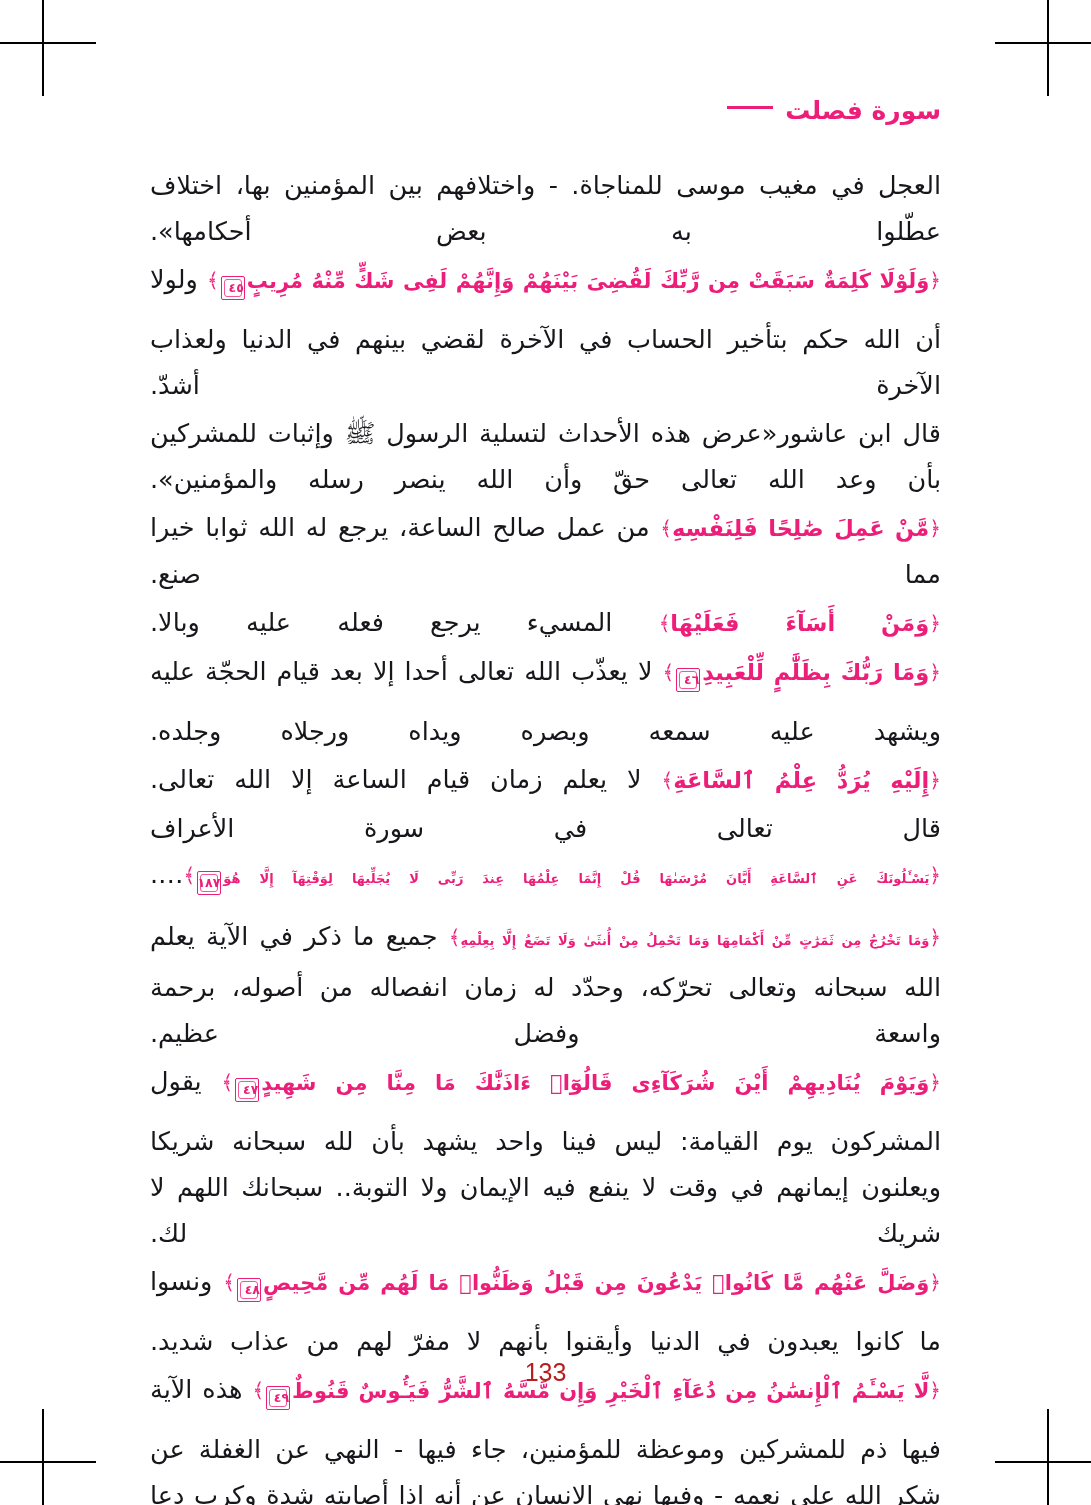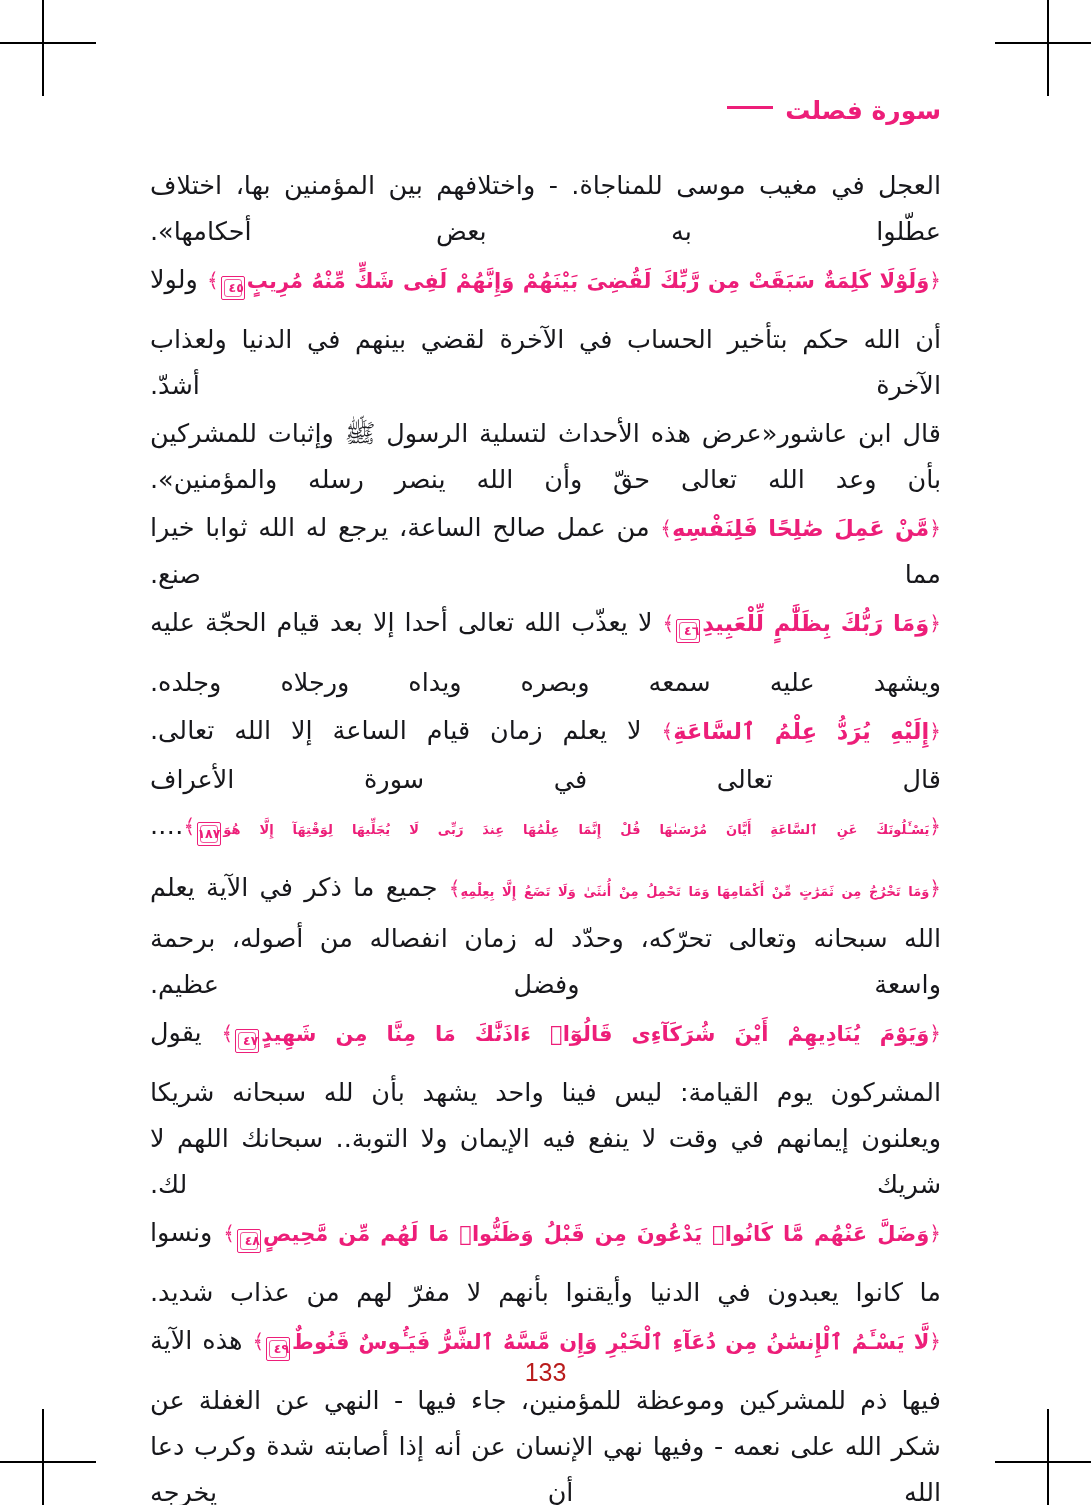--- a/index.html
+++ b/index.html
@@ -191,20 +191,24 @@
 
     <p class="para">
       <span class="prose">قال ابن عاشور«عرض هذه الأحداث لتسلية الرسول ﷺ وإثبات للمشركين بأن وعد الله تعالى حقّ وأن الله ينصر رسله والمؤمنين».</span>
     </p>
 
     <p class="para">
       <span class="brk">﴿</span><span class="ayah">مَّنْ عَمِلَ صَٰلِحًا فَلِنَفْسِهِ</span><span class="brk">﴾</span>
       <span class="prose">من عمل صالح الساعة، يرجع له الله ثوابا خيرا مما صنع.</span>
     </p>
 
+    <p class="para">
+      <span class="brk">﴿</span><span class="ayah">وَمَنْ أَسَآءَ فَعَلَيْهَا</span><span class="brk">﴾</span>
+      <span class="prose">المسيء يرجع فعله عليه وبالا.</span>
+    </p>
 
     <p class="para">
       <span class="brk">﴿</span><span class="ayah">وَمَا رَبُّكَ بِظَلَّٰمٍ لِّلْعَبِيدِ</span><span class="ayah-num"><span>٤٦</span></span><span class="brk">﴾</span>
       <span class="prose">لا يعذّب الله تعالى أحدا إلا بعد قيام الحجّة عليه ويشهد عليه سمعه وبصره ويداه ورجلاه وجلده.</span>
     </p>
 
     <p class="para">
       <span class="brk">﴿</span><span class="ayah">إِلَيْهِ يُرَدُّ عِلْمُ ٱلسَّاعَةِ</span><span class="brk">﴾</span>
       <span class="prose">لا يعلم زمان قيام الساعة إلا الله تعالى.</span>
     </p>

